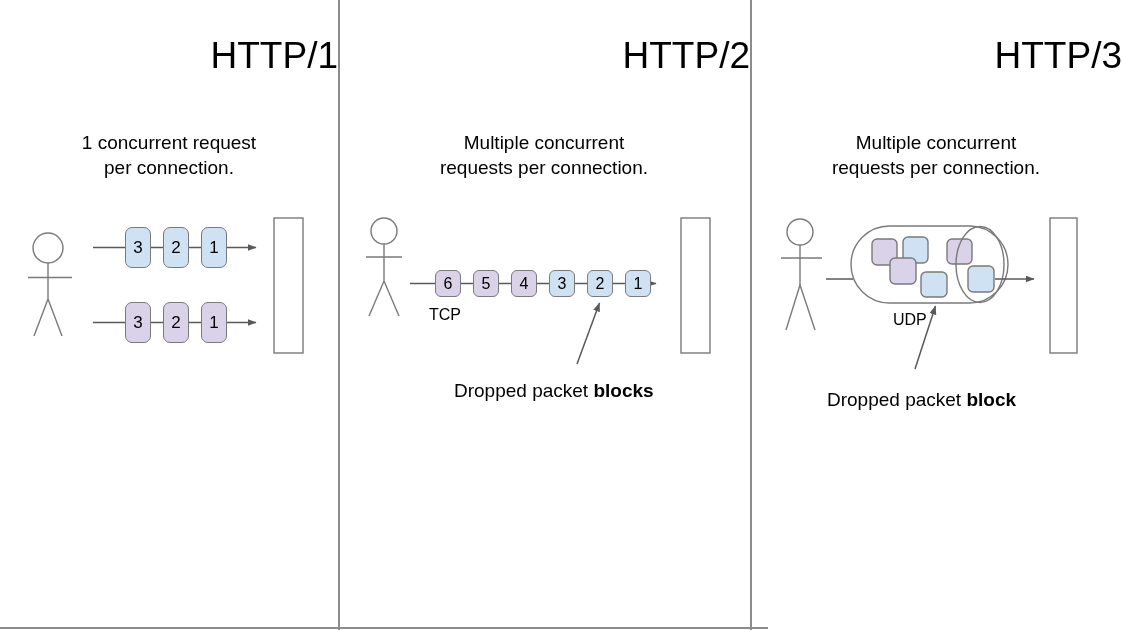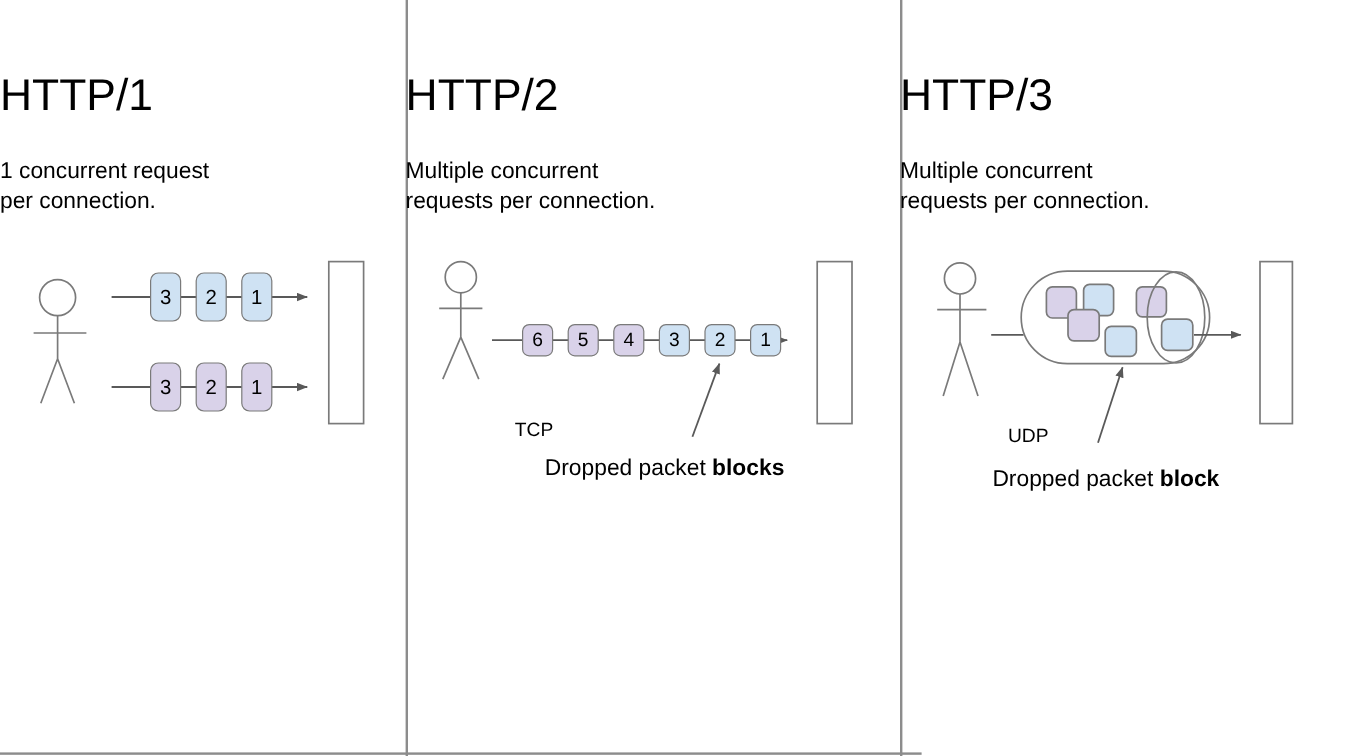--- a/index.html
+++ b/index.html
@@ -3,23 +3,23 @@
 <meta charset="utf-8">
 <style>
   html,body{margin:0;padding:0;background:#fff;}
   #canvas{
     position:relative;width:1122px;height:630px;background:#fff;overflow:hidden;
     font-family:"Liberation Sans","DejaVu Sans",sans-serif;color:var(--text,#000);
   }
   .abs{position:absolute;}
   .divider{position:absolute;top:0;height:630px;width:1.5px;background:var(--divider-gray,#8c8c8c);}
   .bottom-line{position:absolute;left:0;top:627px;width:768px;height:2px;background:var(--divider-gray,#8c8c8c);}
-  .title{position:absolute;font-size:37px;line-height:40px;text-align:left;font-weight:400;letter-spacing:0;margin-top:24px;}
-  .subtitle{position:absolute;top:130px;font-size:19px;line-height:25px;white-space:pre-line;}
-  .proto-label{position:absolute;font-size:16px;line-height:18px;margin-top:44px;}
+  .title{position:absolute;font-size:37px;line-height:40px;text-align:right;font-weight:400;letter-spacing:0;}
+  .subtitle{position:absolute;top:130px;font-size:19px;line-height:25px;text-align:center;white-space:pre-line;}
+  .proto-label{position:absolute;font-size:16px;line-height:18px;}
   .annot{position:absolute;font-size:19px;line-height:27px;text-align:left;}
   .annot b{font-weight:700;}
   .packet{
     position:absolute;box-sizing:border-box;border:1.4px solid var(--outline-gray,#7f7f7f);
     border-radius:6px;display:flex;align-items:center;justify-content:center;z-index:3;
   }
   .packet.blue{background:var(--packet-blue,#cfe2f3);}
   .packet.purple{background:var(--packet-purple,#d9d2e9);}
   .packet.tall{width:26px;height:41px;font-size:17px;border-radius:7px;}
   .packet.sq{width:26px;height:27px;font-size:16px;}
@@ -134,19 +134,19 @@
   <div class="proto-label txt abs" style="left:429px;top:306px;">TCP</div>
 
   <div class="annot txt abs" style="left:454px;top:377px;width:250px;">
     <span style="display:block;"><span>Dropped packet </span><b>blocks</b></span>
   </div>
 
   <div class="title txt abs" style="left:750px;width:372px;top:36px;">HTTP/3</div>
   <div class="subtitle txt abs" style="left:750px;width:372px;">Multiple concurrent
 requests per connection.</div>
 
-  <div class="proto-label txt abs" style="left:840px;top:311px;">UDP</div>
+  <div class="proto-label txt abs" style="left:893px;top:311px;">UDP</div>
 
   <div class="annot txt abs" style="left:827px;top:386px;width:270px;">
     <span style="display:block;"><span>Dropped packet </span><b>block</b></span>
   </div>
 
 </div>
 
 </body></html>

